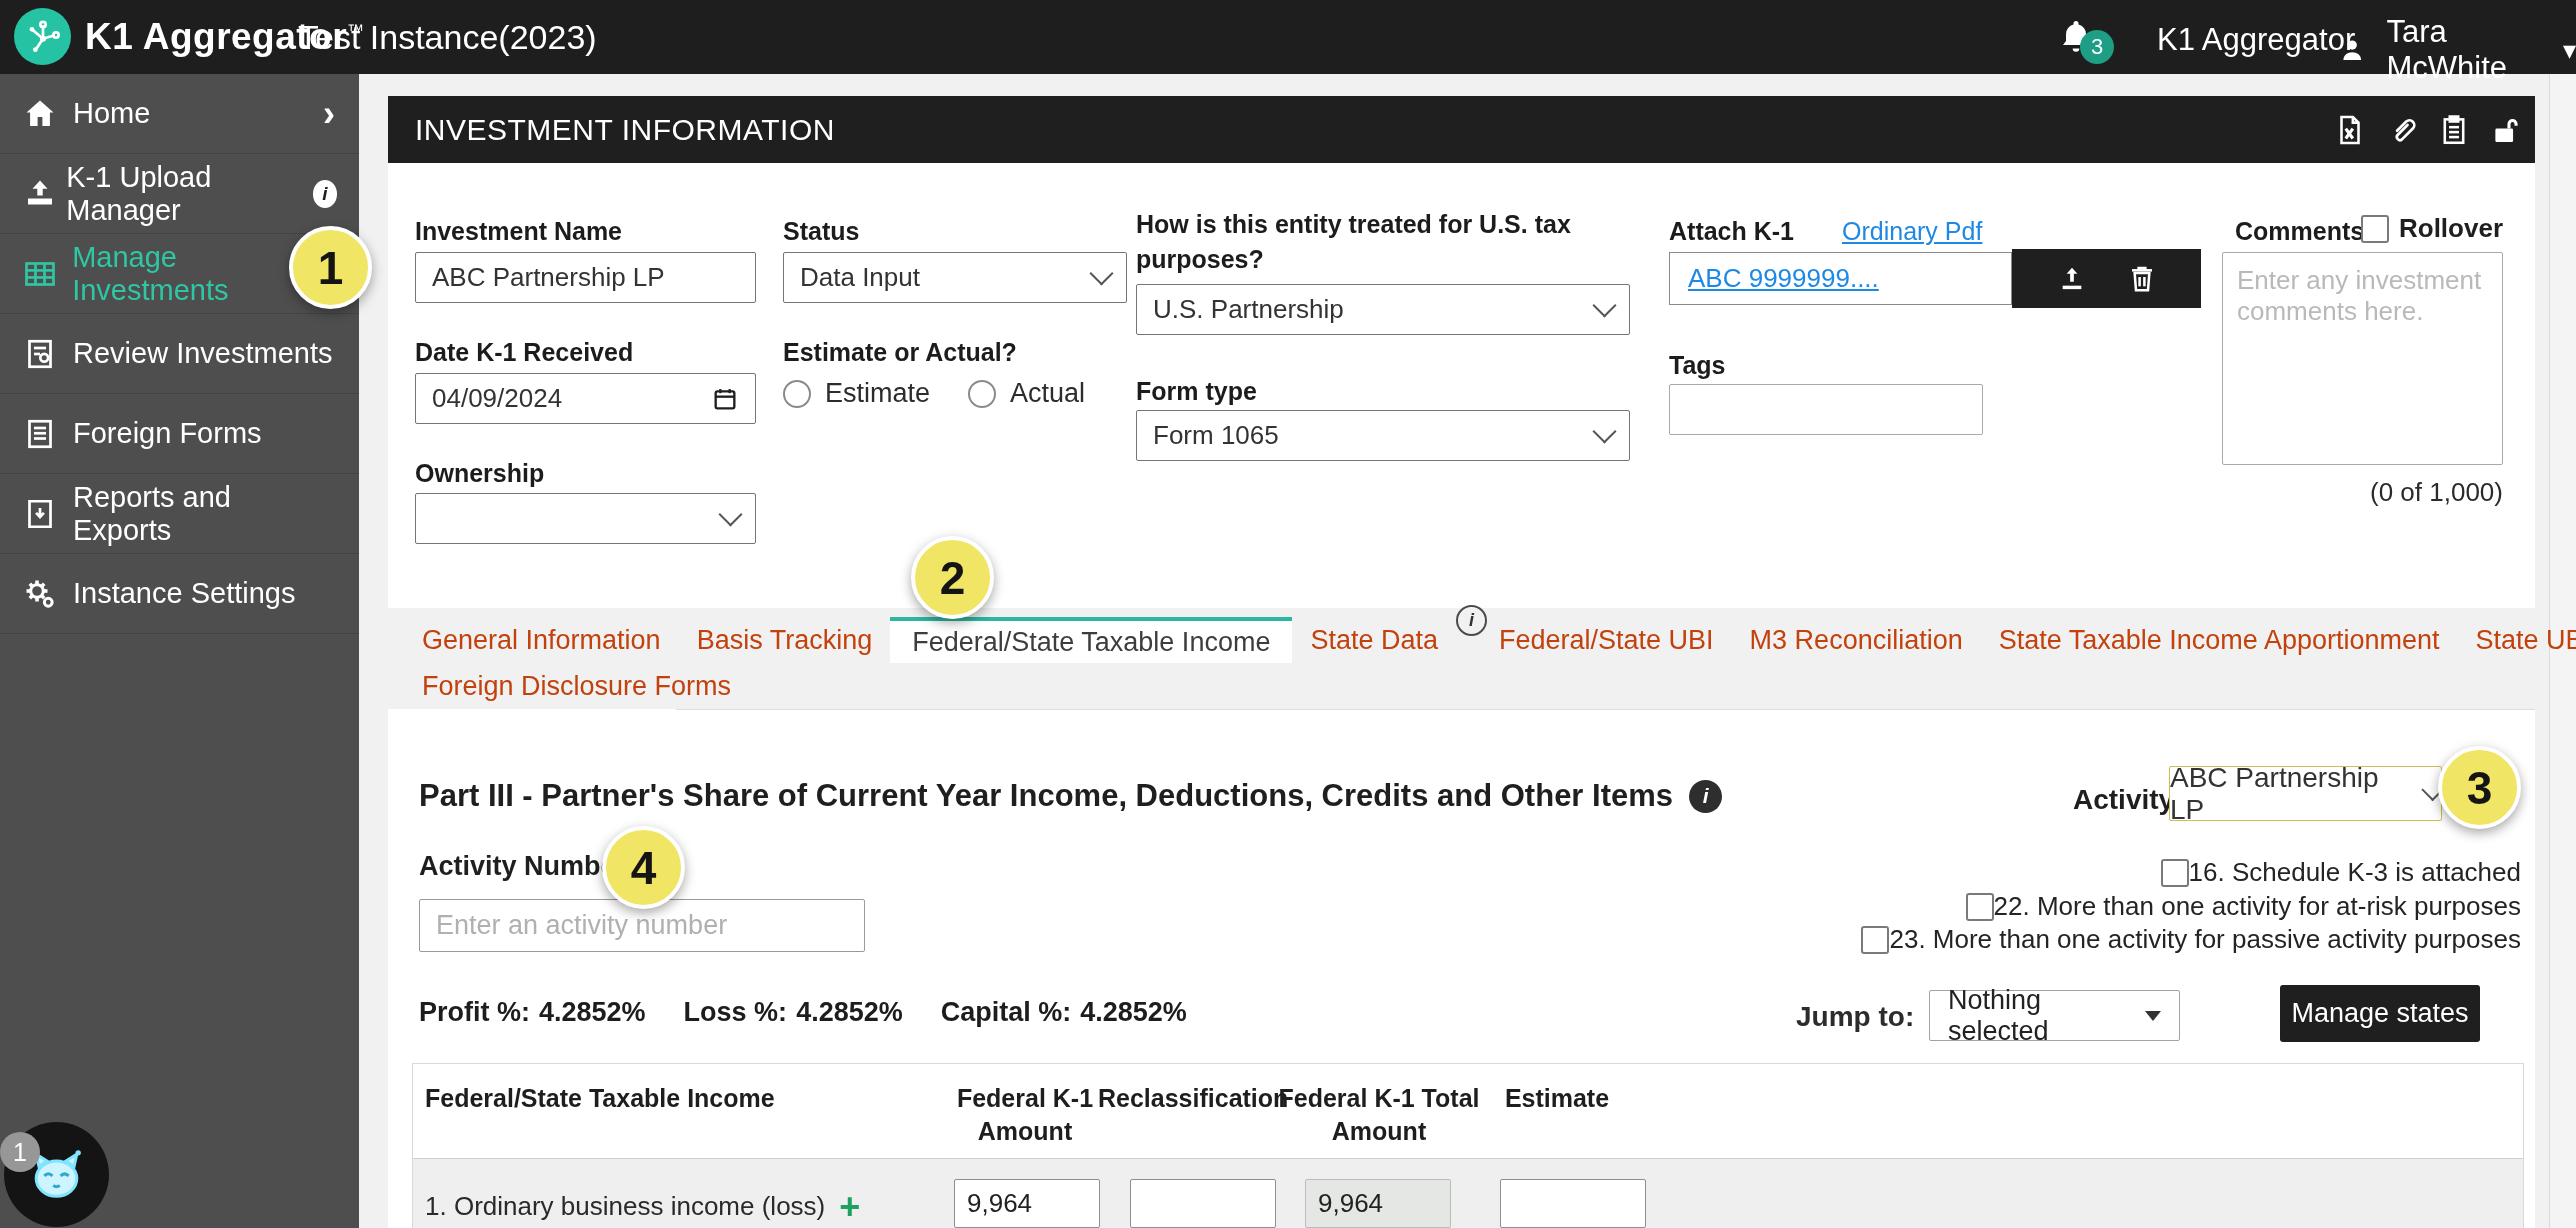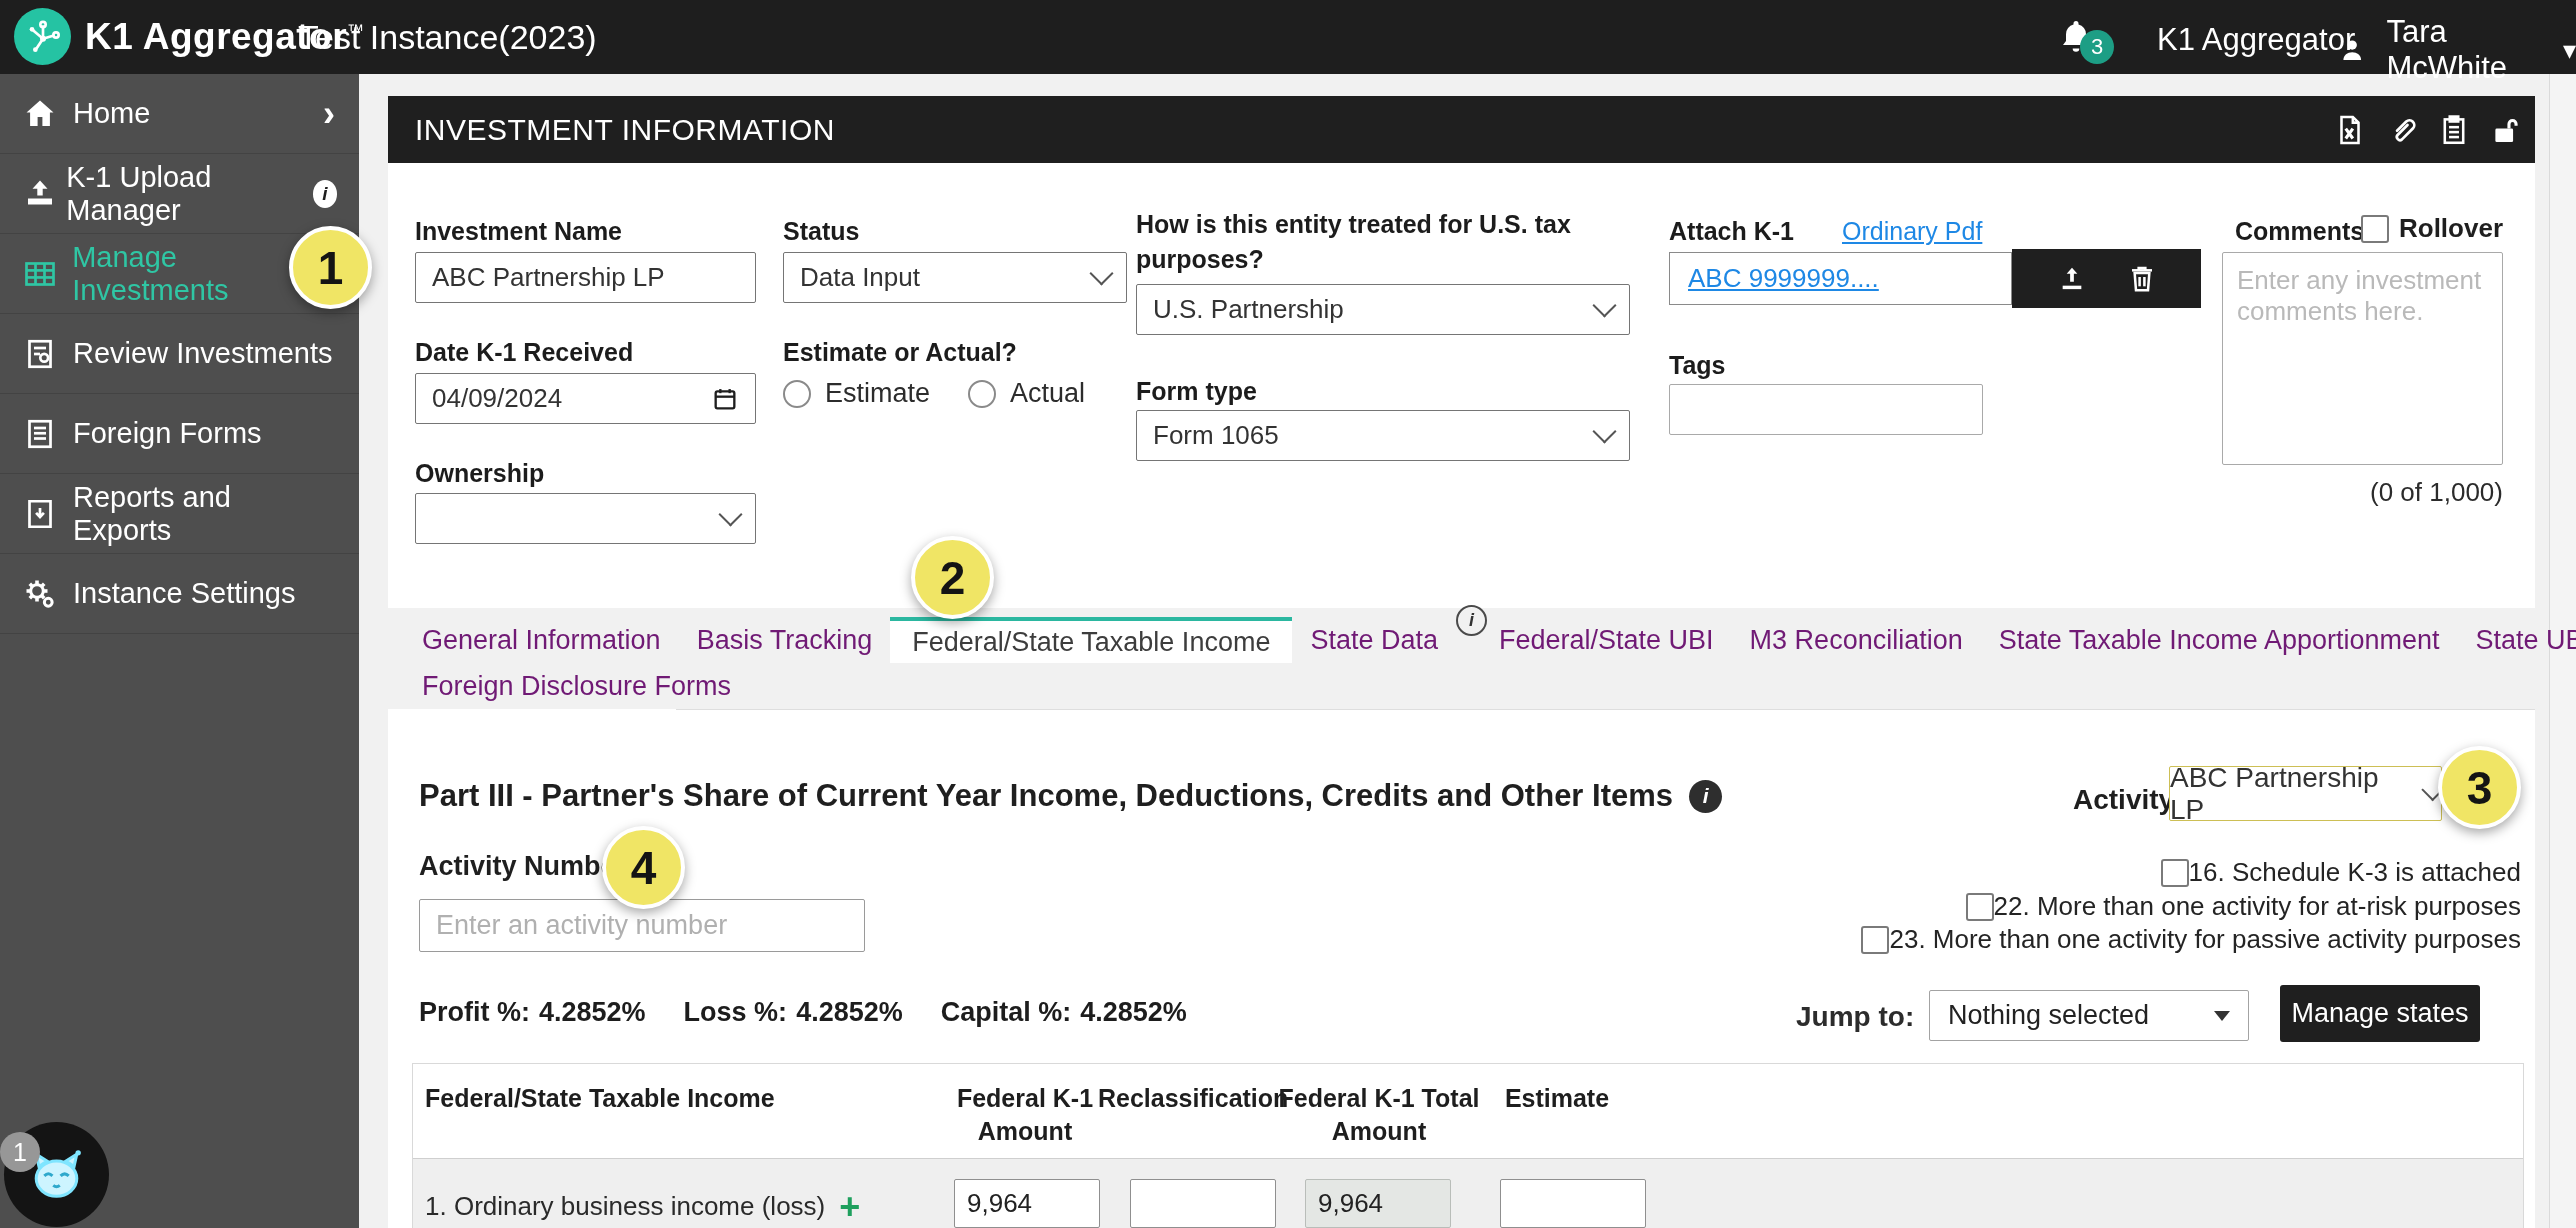--- a/index.html
+++ b/index.html
@@ -58,42 +58,42 @@
   .radiorow{position:absolute;left:395px;top:282px;display:flex;align-items:center;gap:14px;font-size:27px;color:#2c2c2c}
   textarea.comments{position:absolute;left:1834px;top:156px;width:281px;height:213px;border:1px solid #a9a9a9;border-radius:2px;
     resize:none;font-family:"Liberation Sans",sans-serif;font-size:26px;padding:12px 14px;box-sizing:border-box;color:#333;outline:none}
   textarea.comments::placeholder{color:#b9b9b9}
   input::placeholder{color:#b0b0b0}
   .counter{position:absolute;left:1834px;top:381px;width:281px;text-align:right;font-size:26px;color:#2b2b2b}
   .cbox{width:24px;height:24px;border:2px solid #7a7a7a;border-radius:3px;background:#fff;display:inline-block;cursor:pointer;flex:none}
   .rollover{position:absolute;left:1834px;top:117px;width:281px;display:flex;justify-content:flex-end;align-items:center;gap:10px;font-size:26px;font-weight:700}
   
   .tabs1{position:absolute;left:388px;top:617px;height:46px;display:flex;align-items:stretch;padding-left:16px;z-index:12}
-  .tab{display:flex;align-items:center;padding:0 18px;font-size:27px;color:#701a75;cursor:pointer;white-space:nowrap}
+  .tab{display:flex;align-items:center;padding:0 18px;font-size:27px;color:#c2410c;cursor:pointer;white-space:nowrap}
   .tab.active{background:#fff;border-top:4px solid #2bb7a0;color:#3d3d3d;padding:0 22px}
   .tabinfo{align-self:flex-start;margin:-12px -6px 0 0;width:27px;height:27px;border:2px solid #4a4a4a;border-radius:50%;
     background:transparent;color:#333;font-size:18px;font-weight:700;font-style:italic;display:flex;align-items:center;justify-content:center;cursor:pointer}
   .tabs2{position:absolute;left:388px;top:664px;height:45px;display:flex;align-items:center;padding-left:16px;z-index:12}
   
   .panel2{position:absolute;left:388px;top:709px;width:2147px;height:520px;background:#fff;z-index:10;overflow:hidden}
   .p2line{position:absolute;left:288px;right:0;top:0;height:1px;background:#dedede}
   .p3title{position:absolute;left:31px;top:69px;font-size:31px;font-weight:700;display:flex;align-items:center;gap:16px}
   .p3info{width:33px;height:33px;border-radius:50%;background:#2e2e2e;color:#fff;font-size:21px;font-weight:700;font-style:italic;
     display:inline-flex;align-items:center;justify-content:center;flex:none;cursor:pointer}
   .actlabel{position:absolute;left:1685px;top:75px;font-size:28px;font-weight:700}
   .actselect{position:absolute;left:1781px;top:57px;width:273px;height:55px;border:1px solid #cdbf55;background:#fff;border-radius:2px;
     display:flex;align-items:center;justify-content:center;gap:22px;font-size:28px;color:#333;cursor:pointer;box-sizing:border-box}
   .cbrow{position:absolute;right:14px;display:flex;align-items:center;font-size:26px;color:#242424;white-space:nowrap}
   .actnumlbl{position:absolute;left:31px;top:142px;font-size:27px;font-weight:700}
   .actnuminput{position:absolute;left:31px;top:190px;width:446px;height:53px;border:1px solid #9a9a9a;border-radius:2px;
     font-size:27px;padding:0 16px;box-sizing:border-box;font-family:"Liberation Sans",sans-serif;outline:none;color:#333}
   .percents{position:absolute;left:31px;top:288px;display:flex;gap:38px;font-size:27px;font-weight:700;color:#1d1d1d}
   .pct{display:flex;gap:9px}
   .jumplbl{position:absolute;left:1408px;top:292px;font-size:28px;font-weight:700;color:#2c2c2c}
-  .jumpselect{position:absolute;left:1541px;top:281px;width:320px;height:51px;border:1px solid #a3a3a3;background:#fff;border-radius:2px;
+  .jumpselect{position:absolute;left:1541px;top:281px;width:251px;height:51px;border:1px solid #a3a3a3;background:#fff;border-radius:2px;
     display:flex;align-items:center;justify-content:space-between;padding:0 18px;font-size:27px;color:#222;cursor:pointer;box-sizing:border-box}
   .tri{width:0;height:0;border-left:8px solid transparent;border-right:8px solid transparent;border-top:10px solid #333}
   .managebtn{position:absolute;left:1892px;top:276px;width:200px;height:57px;background:#1f1f1f;color:#fff;border:none;border-radius:3px;
     font-size:27px;font-family:"Liberation Sans",sans-serif;cursor:pointer}
   .ftable{position:absolute;left:24px;top:354px;width:2110px;border:1px solid #d9d9d9;border-bottom:none;background:#fff}
   .thead{position:relative;height:94px;border-bottom:1px solid #cfcfcf}
   .th{position:absolute;font-size:25px;font-weight:700;color:#1e1e1e;text-align:center;line-height:33px}
   .trow{position:relative;height:109px;background:#efefef}
   .rowlabel{position:absolute;left:12px;top:32px;font-size:26px;color:#2a2a2a;display:flex;align-items:center;gap:14px}
   .plus{color:#1fa05e;font-size:36px;font-weight:700;line-height:26px;cursor:pointer}

